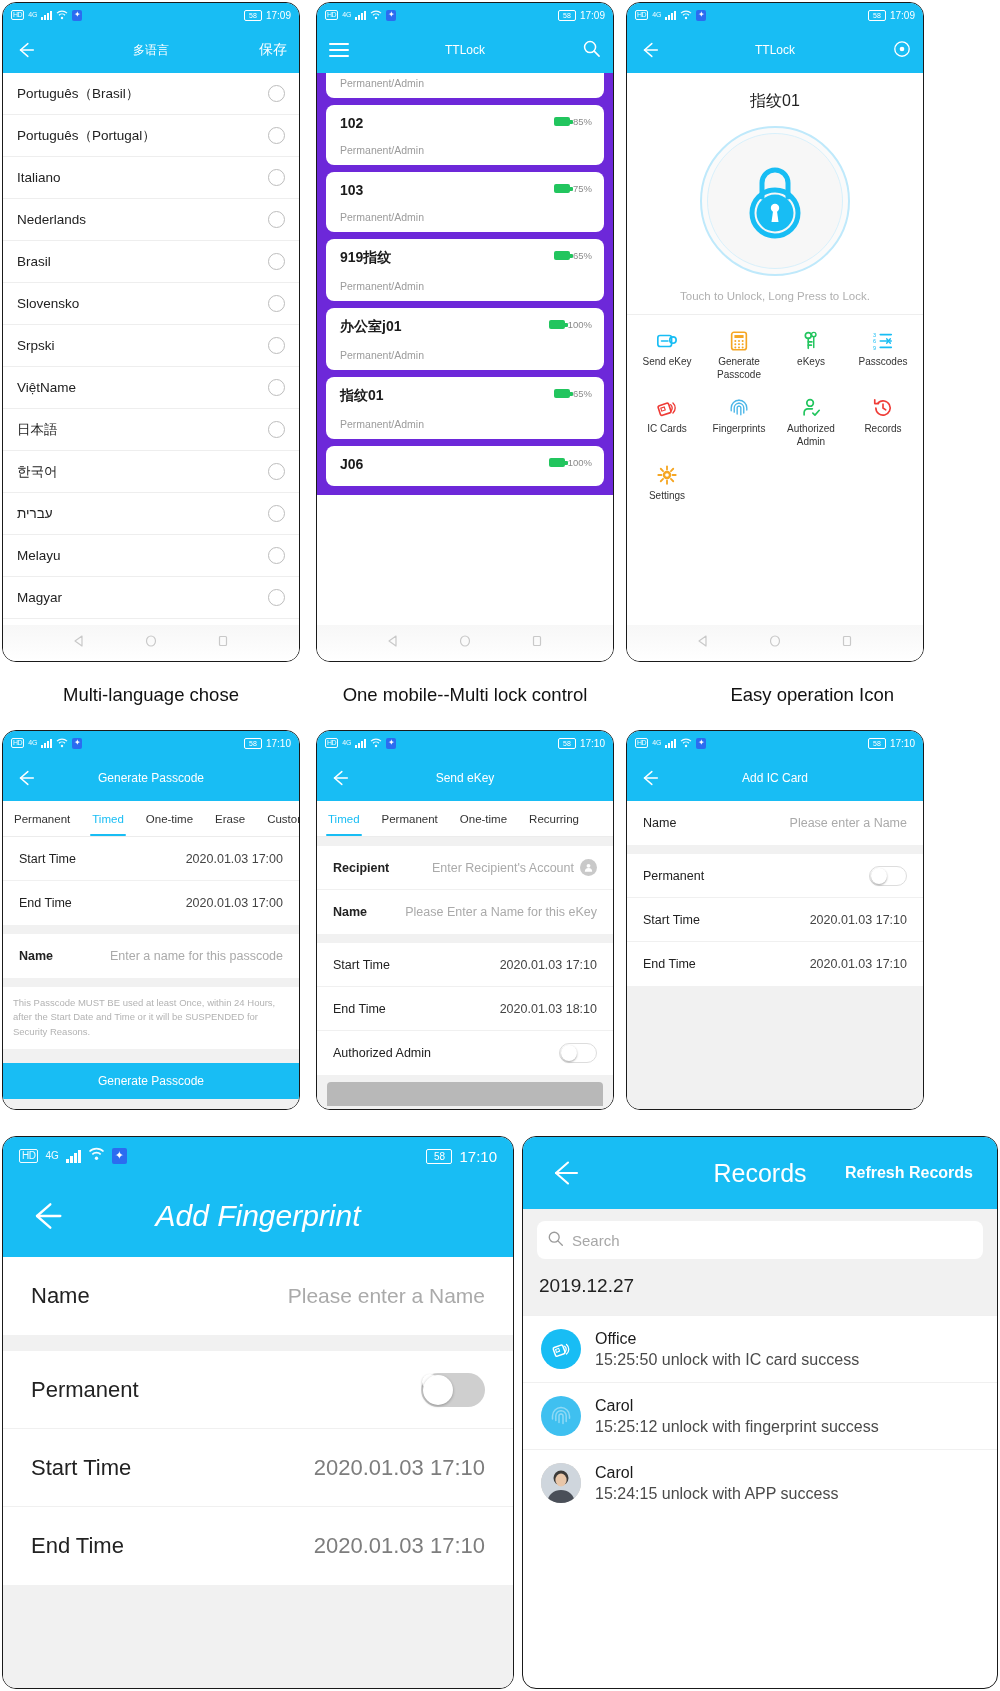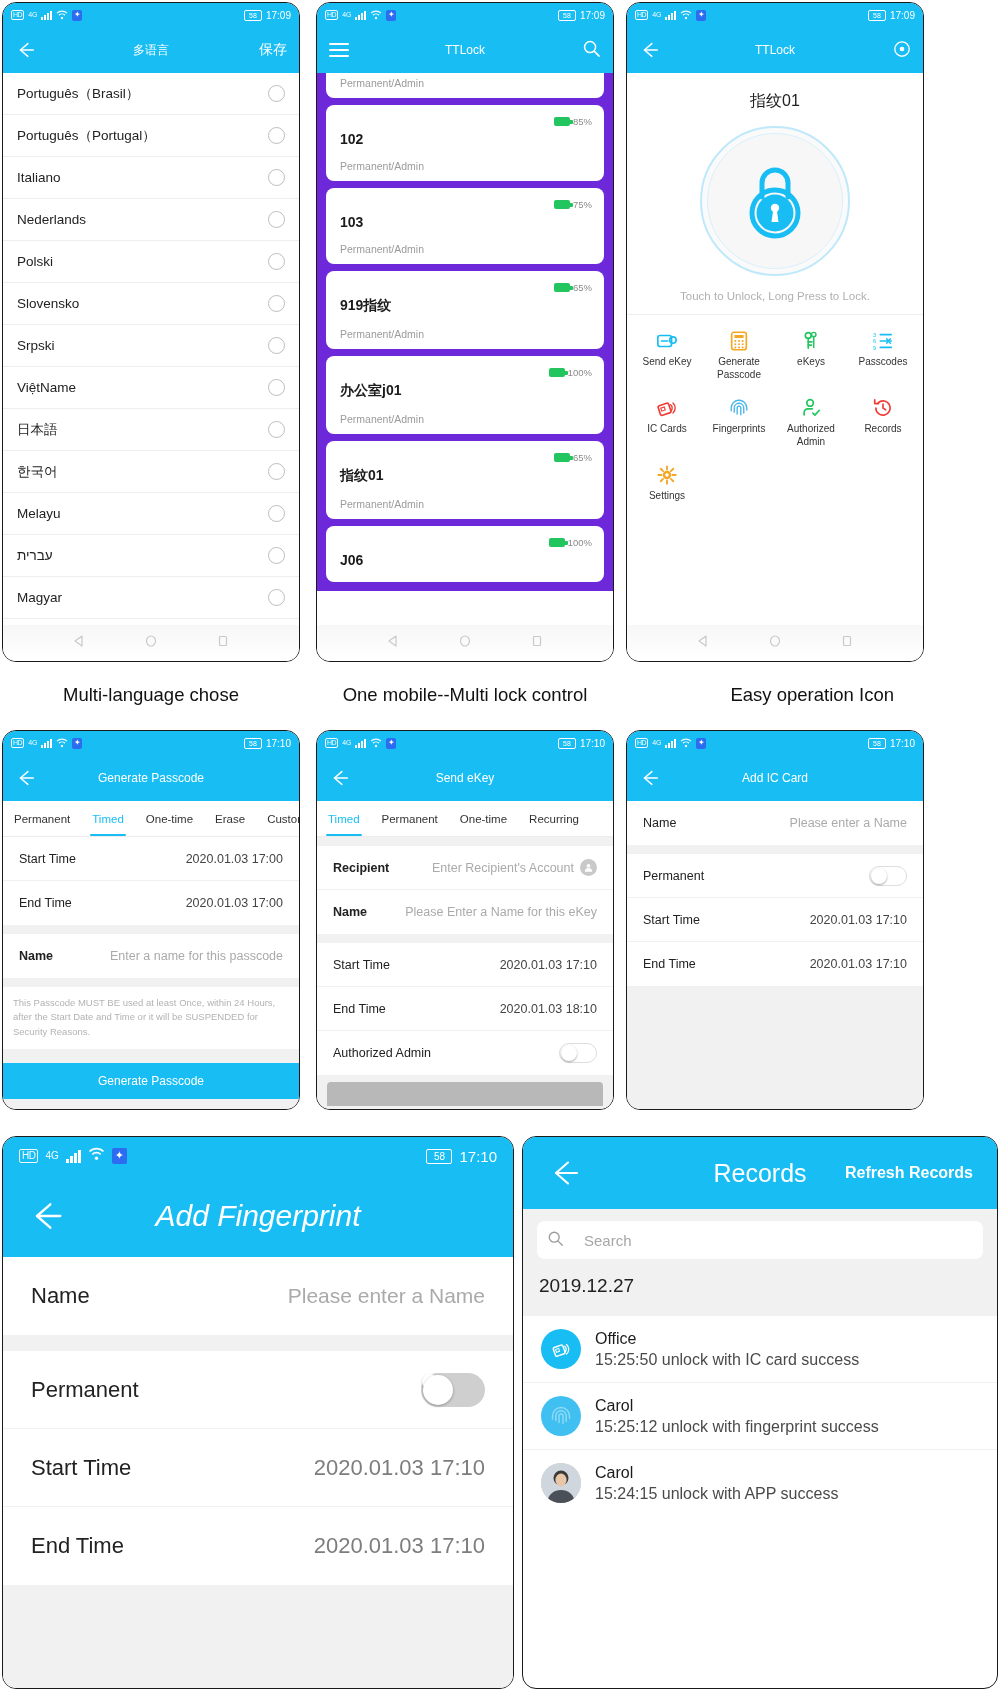--- a/index.html
+++ b/index.html
@@ -79,21 +79,21 @@
     display: flex; align-items: center; justify-content: center; gap: 58px;
   }
   .nb-ico { color: #c9c9c9; }
 
   
   .locklist { background: #6d28d9; padding: 0 0 2px; }
   .lockcard {
     background: #fff; margin: 7px 9px; border-radius: 8px;
     padding: 10px 14px 9px; position: relative;
   }
-  .lockcard .lname { font-size: 14px; font-weight: bold; color: #1b1b1b; margin-top: 16px; }
+  .lockcard .lname { font-size: 14px; font-weight: bold; color: #1b1b1b; }
   .lockcard .lsub { font-size: 10.5px; color: #9b9b9b; margin-top: 13px; }
   .batt { position: absolute; right: 12px; top: 11px; display: flex; align-items: center; gap: 3px; }
   .batt .shell {
     width: 16px; height: 9px; border-radius: 2px; background: #22c55e; position: relative;
   }
   .batt .shell:after {
     content:''; position:absolute; right:-3px; top:2.5px;
     width:2.5px; height:4px; background:#22c55e; border-radius:0 1px 1px 0;
   }
   .batt .pct { font-size: 9.5px; color: #8a8a8a; }
@@ -173,21 +173,21 @@
   
   .caption {
     position: absolute; text-align: center;
     font-size: 18.5px; color: #111;
   }
 
   
   .searchwrap { background: #f1f1f1; padding: 8px 10px; }
   .searchbox {
     background: #fff; border-radius: 6px; height: 32px;
-    display: flex; align-items: center; padding: 0 10px; gap: 20px;
+    display: flex; align-items: center; padding: 0 10px; gap: 8px;
   }
   .searchbox .ph { font-size: 13px; color: #a7a7a7; }
   .datehdr { background: #f1f1f1; font-size: 15px; color: #222; padding: 8px 14px 12px; }
   .recrow {
     background: #fff; display: flex; align-items: center; gap: 12px;
     padding: 10px 14px; border-top: 1px solid #f0f0f0;
   }
   .recicon {
     width: 34px; height: 34px; border-radius: 50%; background: #18BDF4;
     display: flex; align-items: center; justify-content: center; flex: none;
@@ -245,21 +245,21 @@
       </div>
     <div class="langrow">
         <span class="lname">Italiano</span>
         <span class="radio"></span>
       </div>
     <div class="langrow">
         <span class="lname">Nederlands</span>
         <span class="radio"></span>
       </div>
     <div class="langrow">
-        <span class="lname">Polski</span>
+        <span class="lname">Brasil</span>
         <span class="radio"></span>
       </div>
     <div class="langrow">
         <span class="lname">Slovensko</span>
         <span class="radio"></span>
       </div>
     <div class="langrow">
         <span class="lname">Srpski</span>
         <span class="radio"></span>
       </div>
@@ -269,25 +269,25 @@
       </div>
     <div class="langrow">
         <span class="lname">日本語</span>
         <span class="radio"></span>
       </div>
     <div class="langrow">
         <span class="lname">한국어</span>
         <span class="radio"></span>
       </div>
     <div class="langrow">
+        <span class="lname">עברית</span>
+        <span class="radio"></span>
+      </div>
+    <div class="langrow">
         <span class="lname">Melayu</span>
-        <span class="radio"></span>
-      </div>
-    <div class="langrow">
-        <span class="lname">עברית</span>
         <span class="radio"></span>
       </div>
     <div class="langrow">
         <span class="lname">Magyar</span>
         <span class="radio"></span>
       </div>
   </div>
   <div class="navbar-bottom">
     <span class="nb-ico"><svg width="14" height="14" viewBox="0 0 14 14">
           <path d="M10 2 L3 7 L10 12 Z" fill="none" stroke="#c9c9c9" stroke-width="1.2" stroke-linejoin="round"></path>

